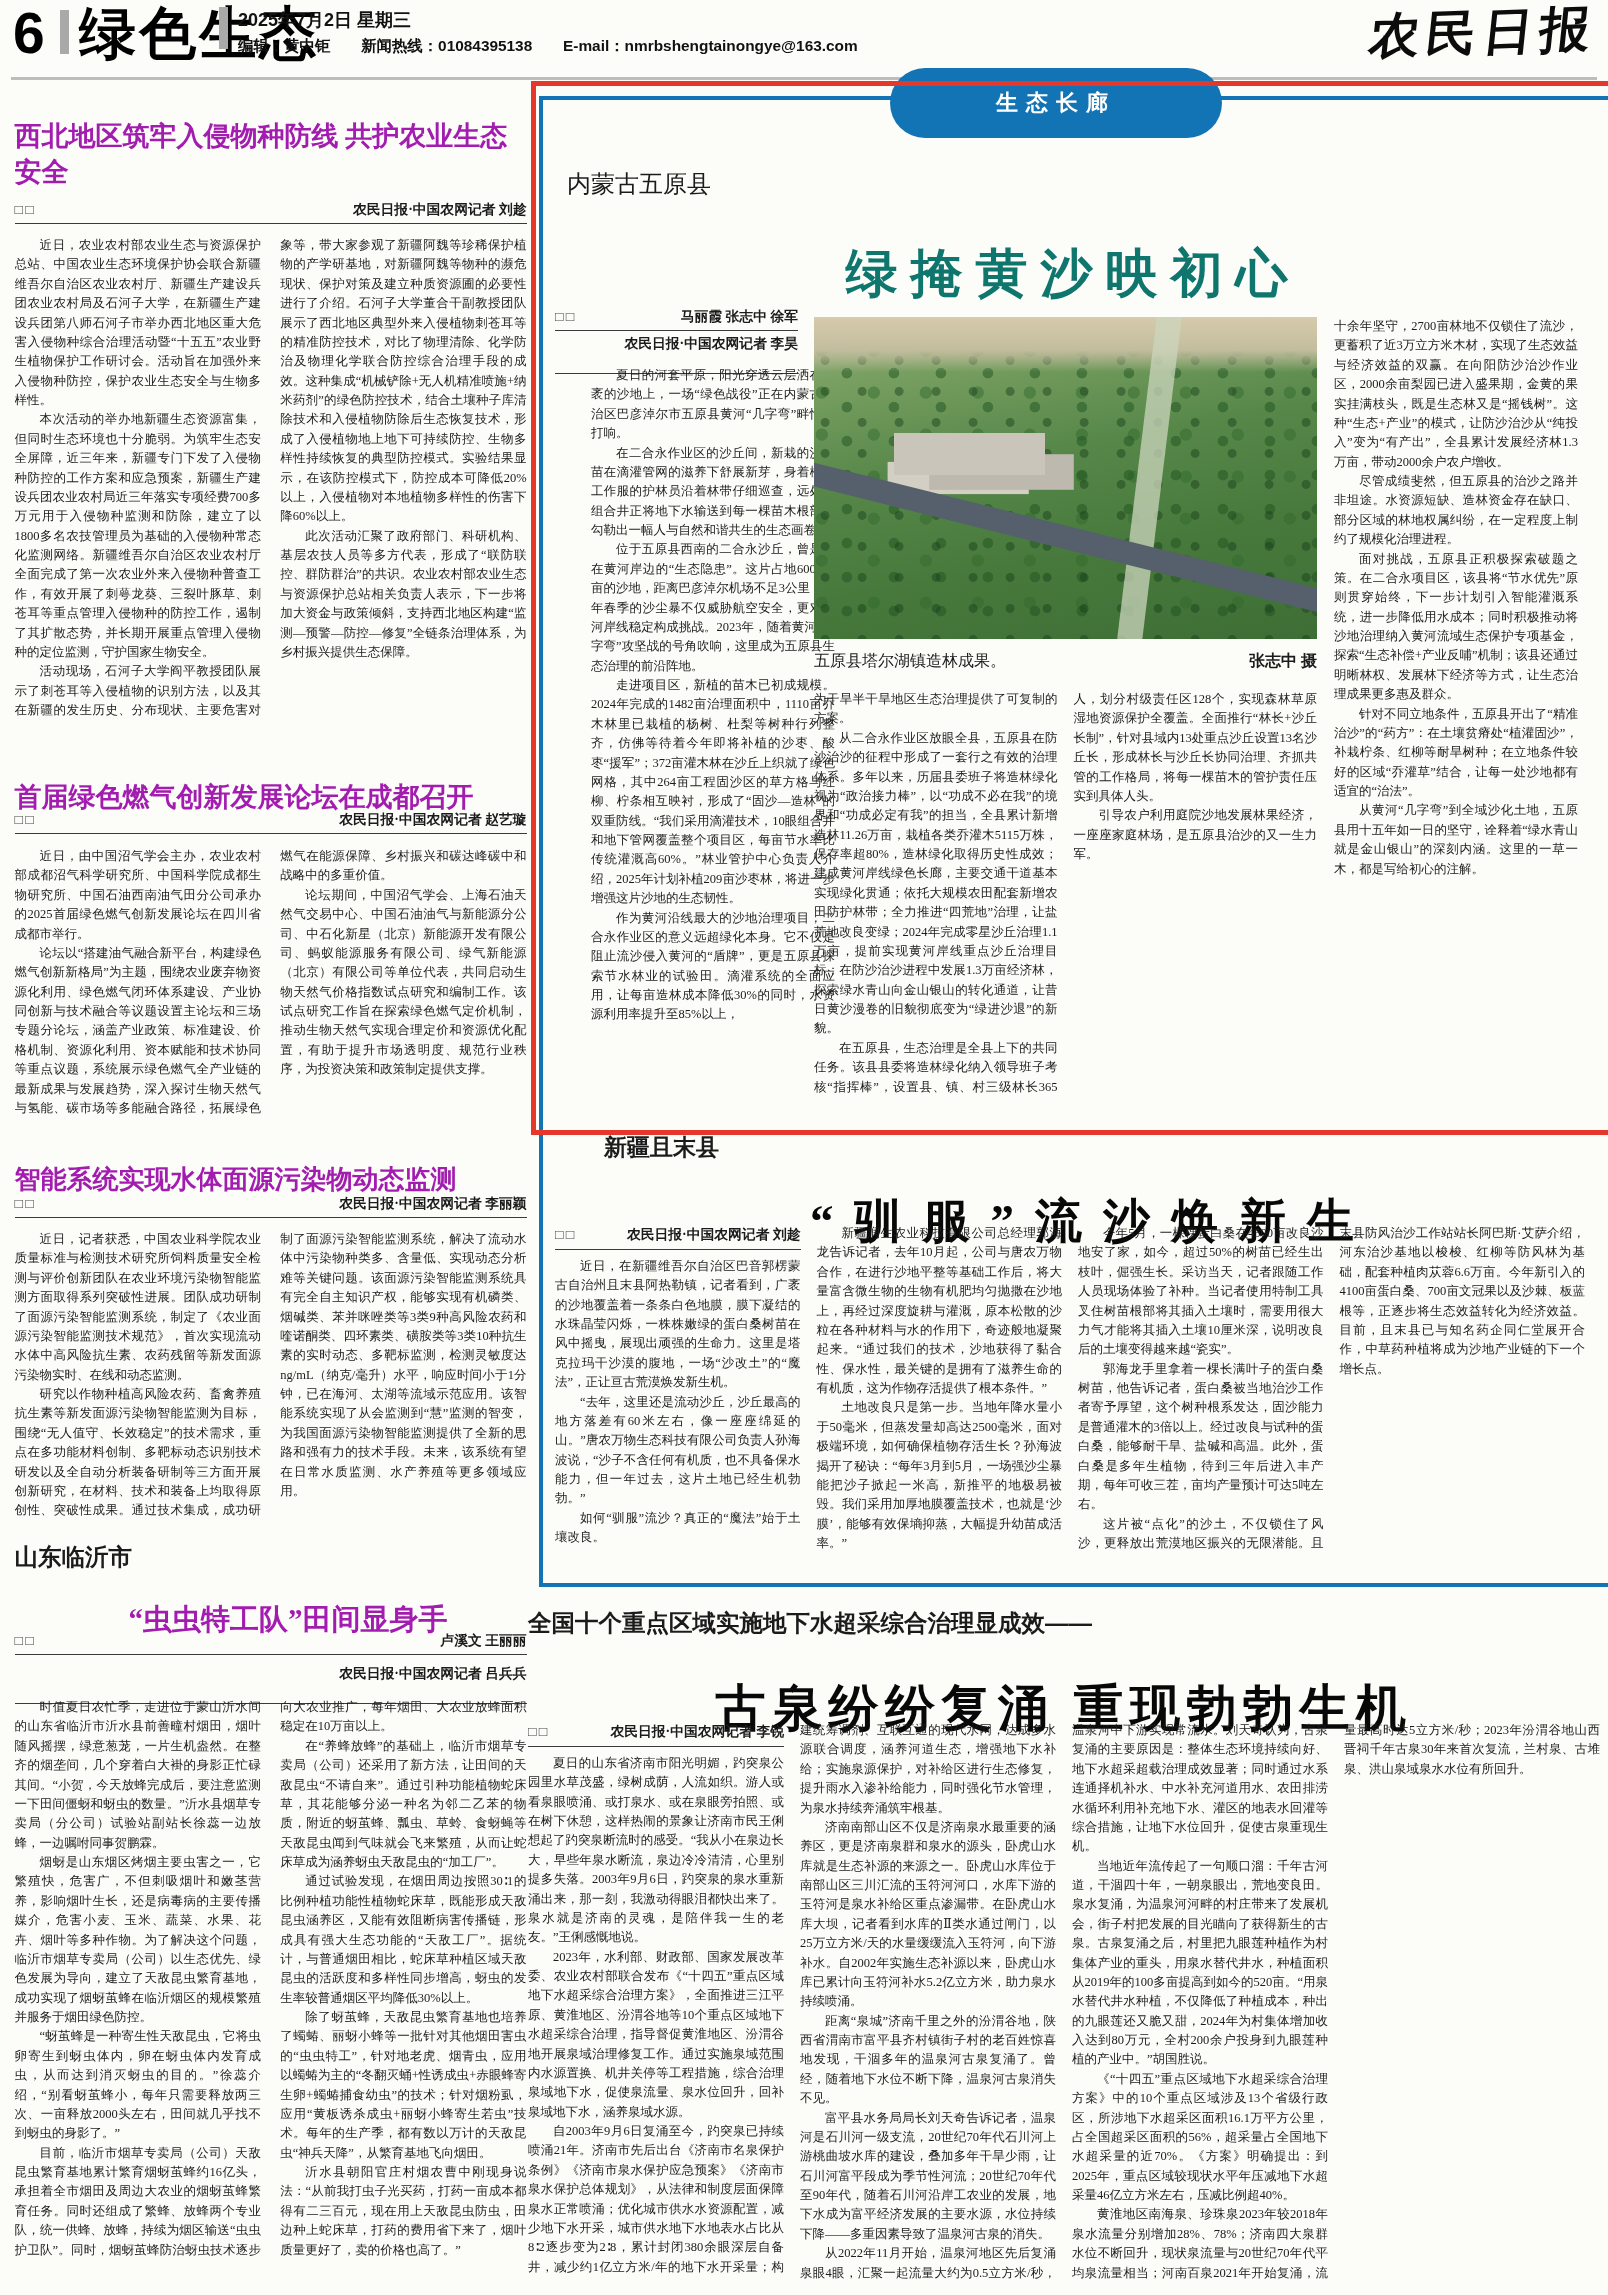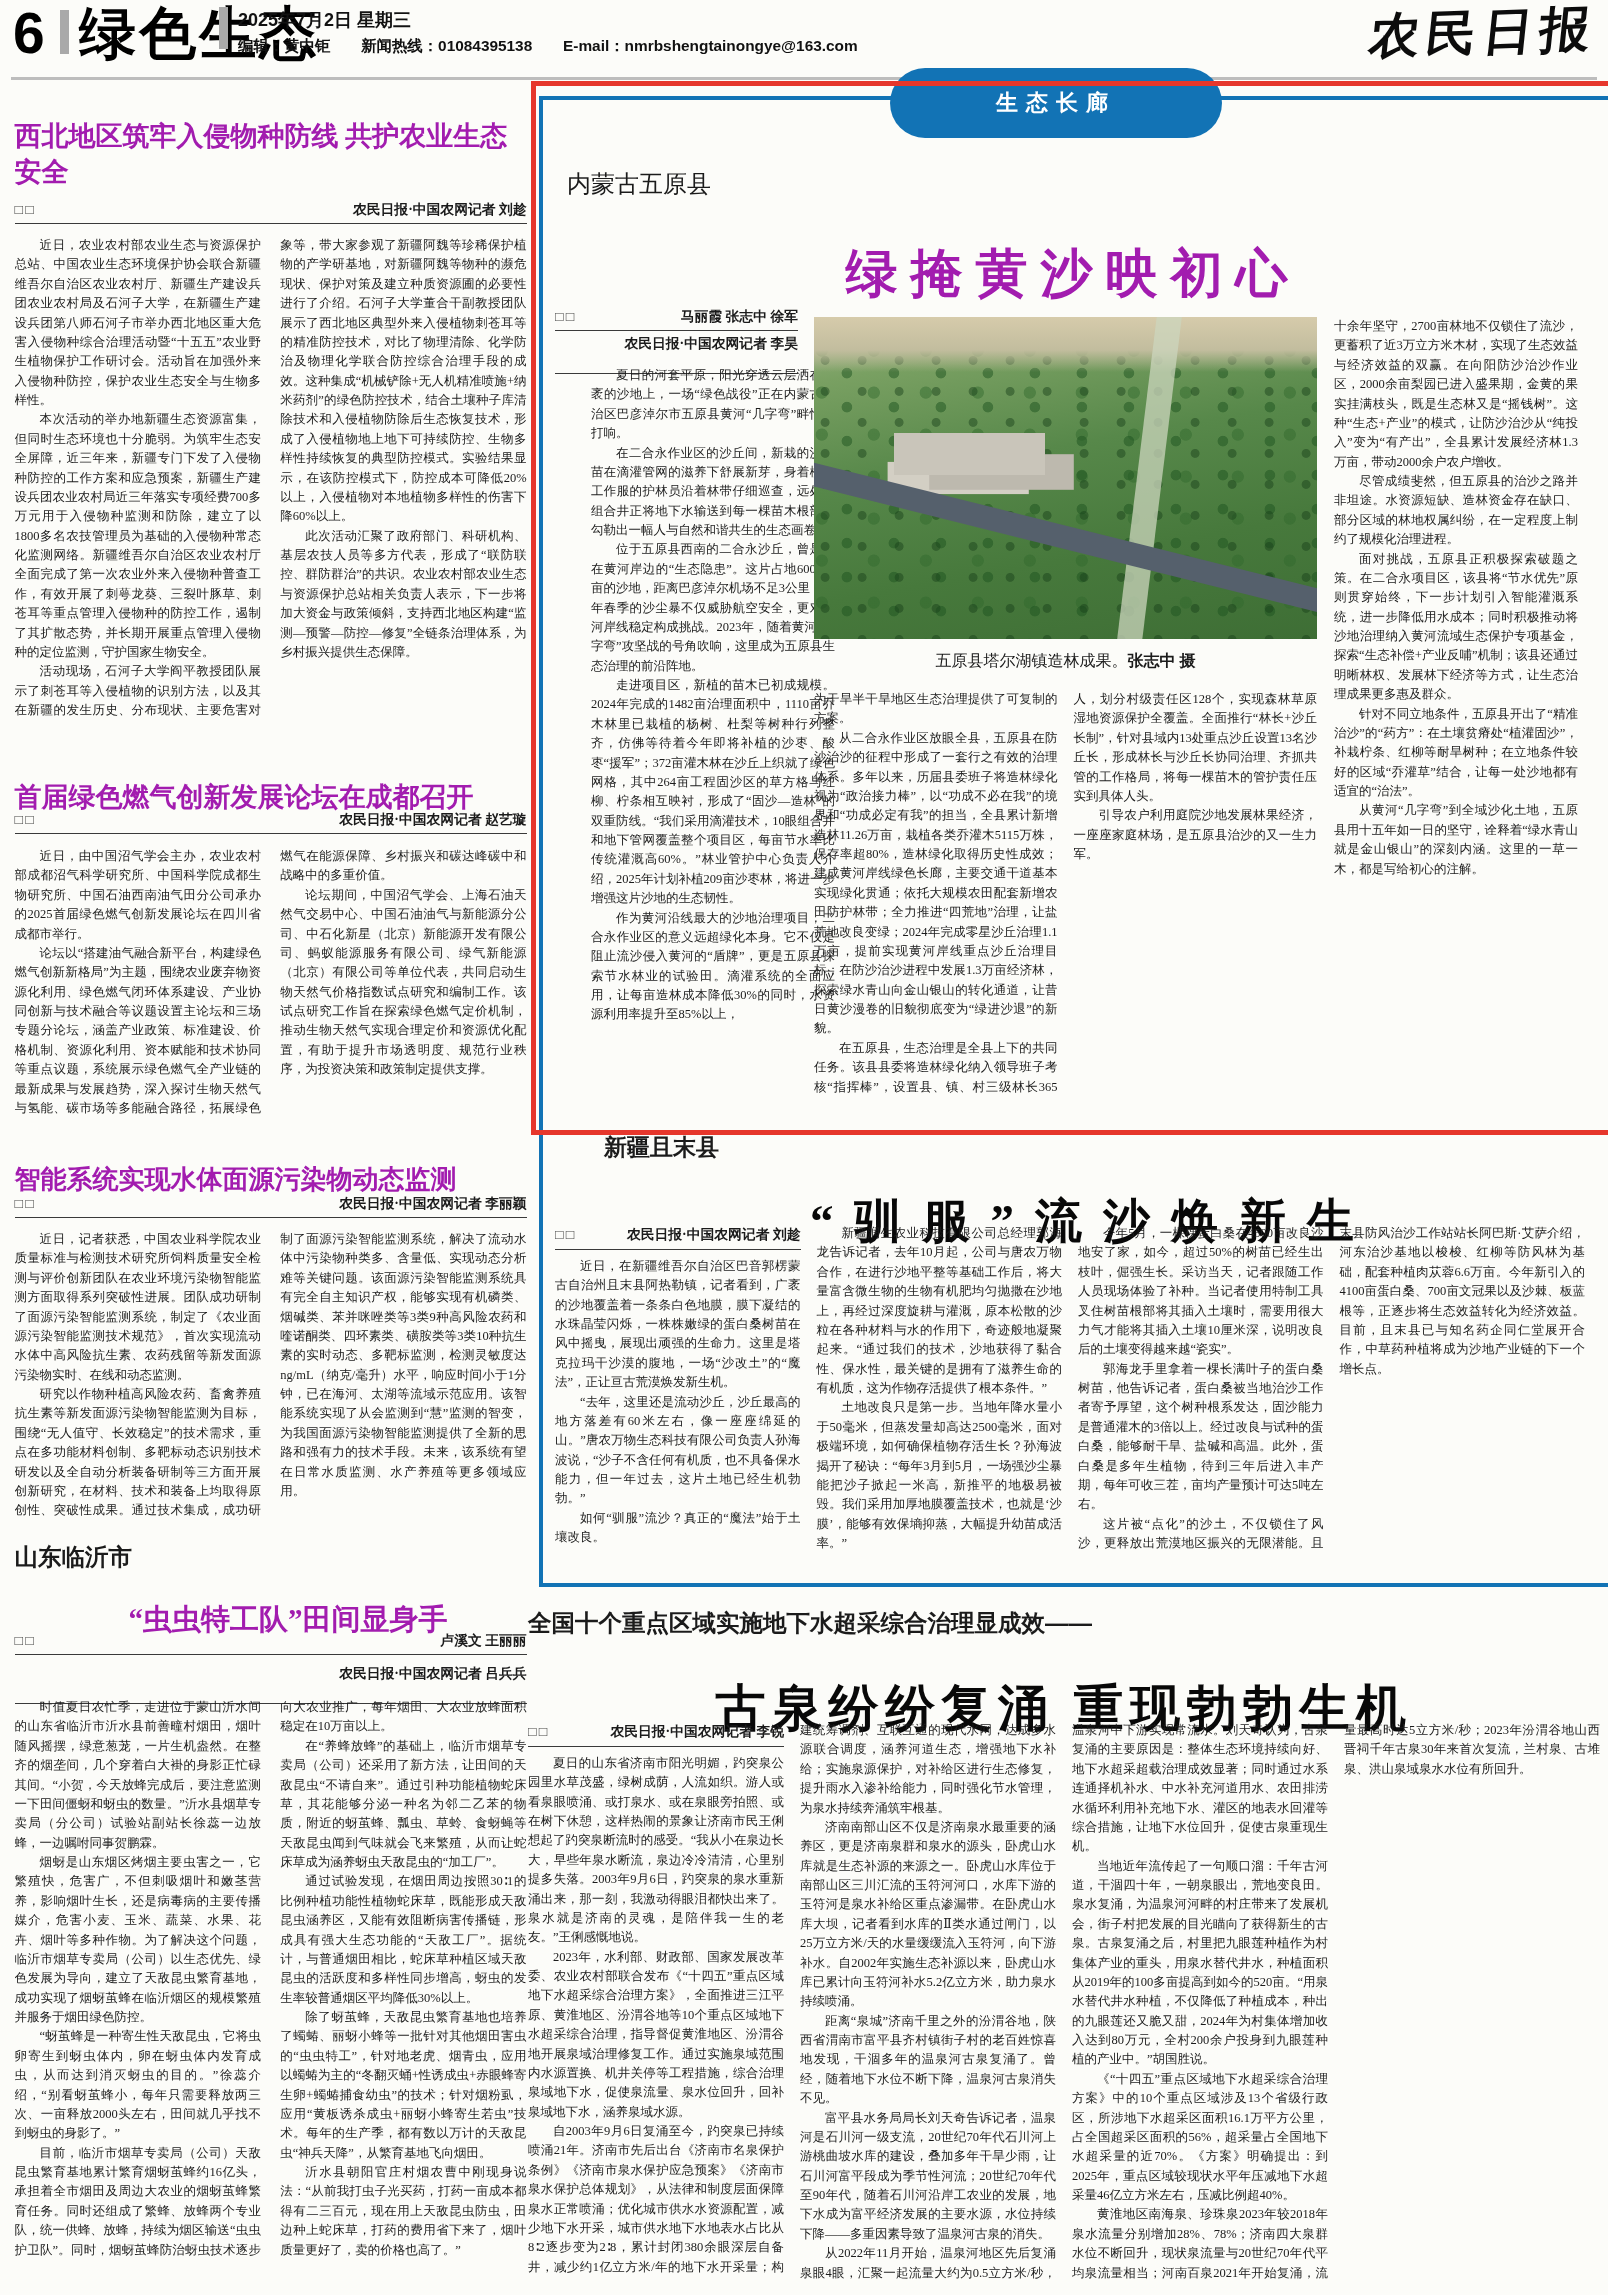--- a/index.html
+++ b/index.html
@@ -58,40 +58,40 @@
   .blue-box{left:539px;top:96px;width:1067px;height:1483px;border:4px solid #1273b5;}
   .red-box{left:531px;top:81px;width:1073px;height:1044px;border:5.7px solid #e6372c;z-index:3;}
   .pill{left:890px;top:68px;width:332px;height:70px;border-radius:36px;background:#1273b5;z-index:2;
         display:flex;align-items:center;justify-content:center;}
   .pill span{color:#fff;font-family:"Liberation Sans","DejaVu Sans",sans-serif;
         font-weight:700;font-size:22px;letter-spacing:8px;}
 
   
   .m-kicker{left:567px;top:168px;font-size:24px;z-index:4;}
   .m-headline{left:567px;top:204px;width:1012px;text-align:center;font-size:52px;font-weight:700;
-        letter-spacing:13px;z-index:4;color:#a21caf;}
+        letter-spacing:13px;z-index:4;color:#0f766e;}
   .m-byline{left:555px;top:308px;width:243px;z-index:4;}
   .m-col1{left:555px;top:366px;width:244px;height:743px;z-index:4;margin-left:36px;}
   .m-col23{left:814px;top:690px;width:503px;height:419px;z-index:4;column-count:2;column-gap:16px;}
   .m-col4{left:1334px;top:317px;width:244px;height:792px;z-index:4;}
   .m-photo{left:814px;top:317px;width:503px;height:322px;z-index:4;overflow:hidden;
         background:linear-gradient(170deg,#9db487 0%,#79a062 16%,#57884a 42%,#47793c 70%,#3e6e35 100%);}
   .ph-layer{position:absolute;}
   .ph-trees{inset:0;
      background-image:radial-gradient(circle at 30% 40%, rgba(22,62,24,.45) 0 4px, transparent 4.9px),
                       radial-gradient(circle at 70% 65%, rgba(30,84,32,.5) 0 4.9px, transparent 5.7px),
                       radial-gradient(circle at 15% 80%, rgba(48,104,44,.45) 0 5.7px, transparent 6.5px);
      background-size:37px 31px,47px 34px,52px 42px;}
   .ph-sand{left:0;top:0;width:100%;height:17%;
      background:linear-gradient(180deg,#d6cbab 0%,#c2bd9e 60%,rgba(194,189,158,0) 100%);}
   .ph-buildings{left:16%;top:36%;width:30%;height:13%;background:#c9c5ba;
      box-shadow:32px 18px 0 -3.2px #bdb9ae, -11.3px 24px 0 -4.9px #d3cfc4;}
   .ph-road{left:-12%;top:68%;width:140%;height:7%;background:#55606c;transform:rotate(14deg);}
   .ph-path{left:64%;top:-5%;width:5%;height:115%;background:#ccd6bd;opacity:.75;transform:rotate(7deg);}
-  .m-caption{left:814px;top:651px;width:503px;z-index:4;display:flex;justify-content:center;
+  .m-caption{left:814px;top:651px;width:503px;z-index:4;display:flex;justify-content:space-between;
         font-size:16px;}
   .m-caption .credit{font-weight:700;}
 
   
   .q-kicker{left:560px;top:1132px;font-family:"Liberation Sans","DejaVu Sans",sans-serif;
         font-weight:900;font-size:23px;z-index:4;margin-left:44px;}
   .q-headline{left:615px;top:1159px;width:955px;text-align:center;font-size:47px;font-weight:700;
         letter-spacing:21px;z-index:4;color:#080808;}
   .q-body{left:555px;top:1224px;width:1030px;height:343px;z-index:4;}
 

